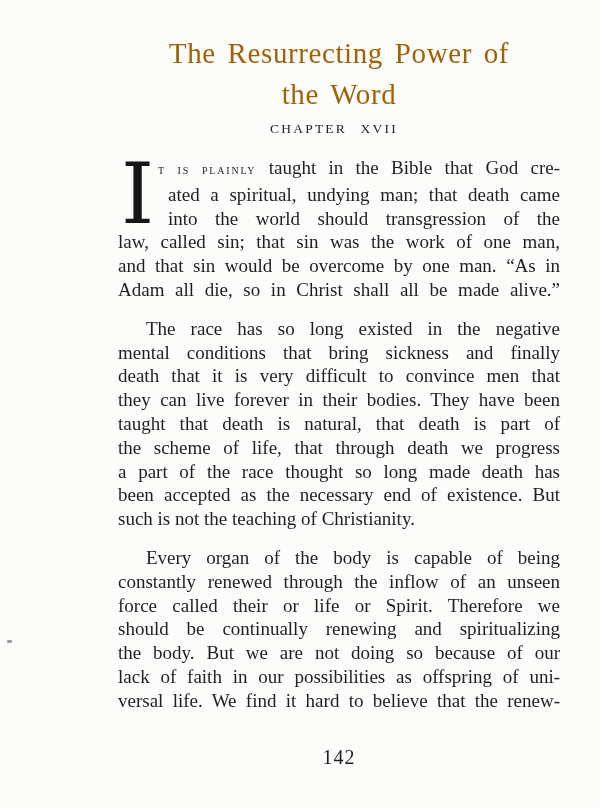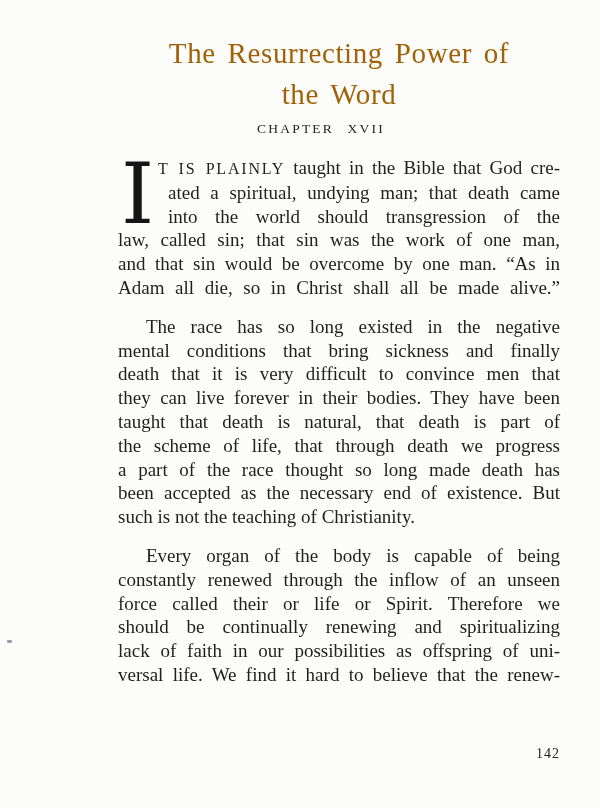--- a/index.html
+++ b/index.html
@@ -17,21 +17,21 @@
   }
   .title {
     position:absolute; top:33px; left:118px; width:442px;
     margin:0; text-align:center;
     font-weight:400; font-size:29px; line-height:41px;
     letter-spacing:0.6px; word-spacing:4px;
     color:#a16207;
   }
   .title .tline { display:block; }
   .chapter {
-    position:absolute; top:121px; left:100px; width:442px;
+    position:absolute; top:121px; left:113px; width:442px;
     text-align:center;
     font-size:13.5px; letter-spacing:2.2px; word-spacing:8px;
     color:#232323;
   }
   .body-text {
     position:absolute; top:156px; left:118px; width:442px;
     font-size:19px; line-height:23.8px;
     color:#1f1f1f;
   }
   .paragraph { position:relative; }
@@ -43,24 +43,24 @@
   .line.nojust { text-align-last:left; }
   .line.dc1 { padding-left:40px; }
   .line.dcn { padding-left:50px; }
   .line.pind { text-indent:28px; }
   .dropcap {
     position:absolute; top:-4px; left:3px;
     font-family:"DejaVu Serif", serif;
     font-size:84px; line-height:84px;
     color:#161616;
   }
-  .sc { font-size:16px; letter-spacing:1.8px; }
+  .sc { font-size:10px; letter-spacing:1.8px; }
   .folio {
     position:absolute; top:746px; left:118px; width:442px;
-    text-align:right; font-size:14px; letter-spacing:1px;
+    text-align:center; font-size:20px; letter-spacing:1px;
     color:#222222;
   }
   .speck { position:absolute; border-radius:1px; opacity:0.85; }
 </style>
 </head>
 <body>
 
 <div class="page" style="background: rgb(252, 252, 251); color: rgb(31, 31, 31);">
 
   <h1 class="title">
@@ -89,20 +89,21 @@
         <div class="line">the scheme of life, that through death we progress</div>
         <div class="line">a part of the race thought so long made death has</div>
         <div class="line">been accepted as the necessary end of existence. But</div>
         <div class="line nojust">such is not the teaching of Christianity.</div>
       </div>
       <div class="paragraph">
         <div class="line pind">Every organ of the body is capable of being</div>
         <div class="line">constantly renewed through the inflow of an unseen</div>
         <div class="line">force called their or life or Spirit. Therefore we</div>
         <div class="line">should be continually renewing and spiritualizing</div>
+        <div class="line">the body. But we are not doing so because of our</div>
         <div class="line">lack of faith in our possibilities as offspring of uni-</div>
         <div class="line">versal life. We find it hard to believe that the renew-</div>
       </div>
     </div>
 
   <div class="folio">142</div>
 
 <div class="speck" style="left: 7px; top: 640px; width: 5px; height: 3px; background: rgb(141, 141, 149);"></div>
   </div>
 

